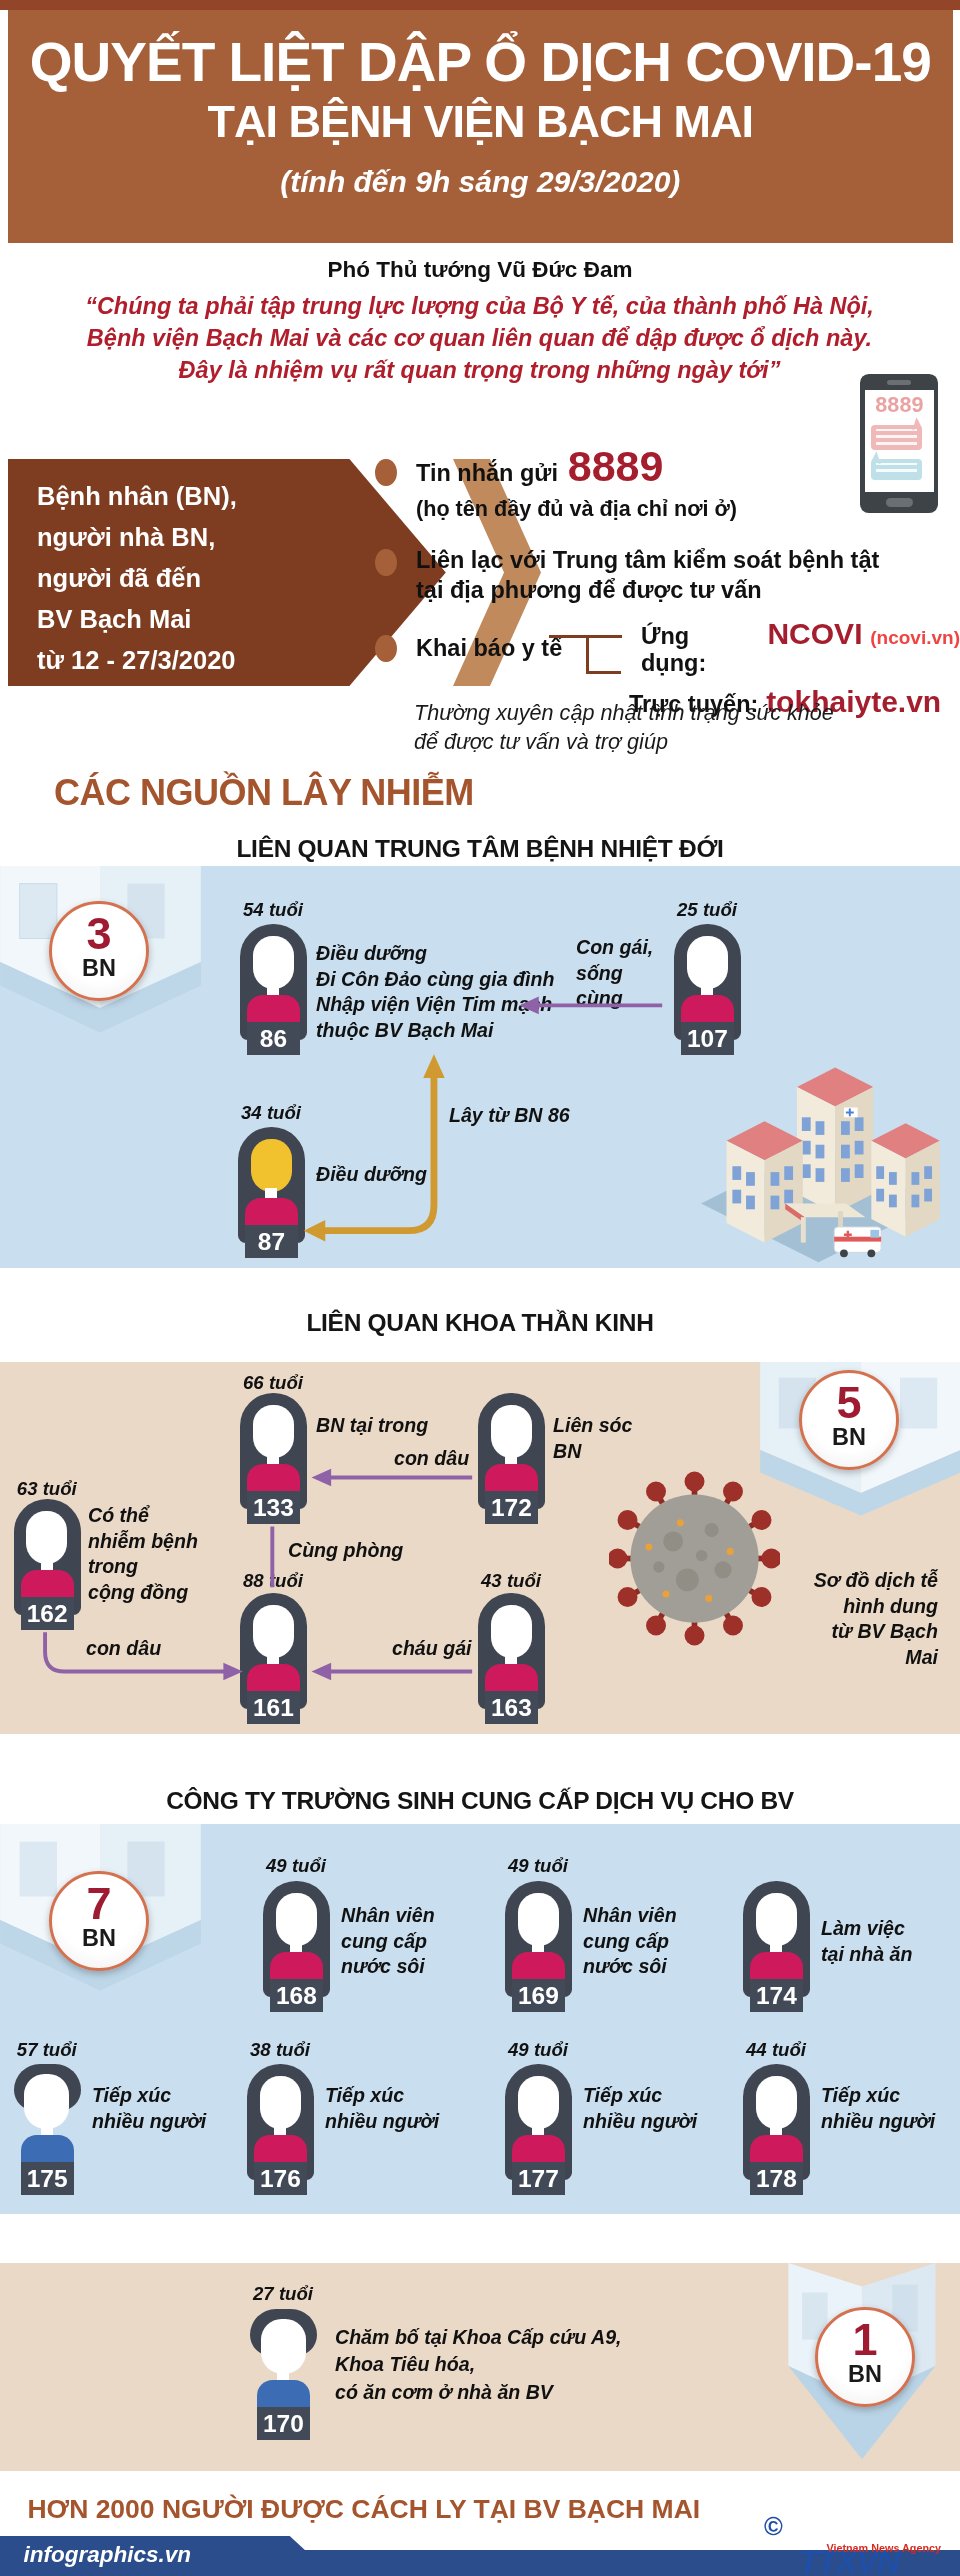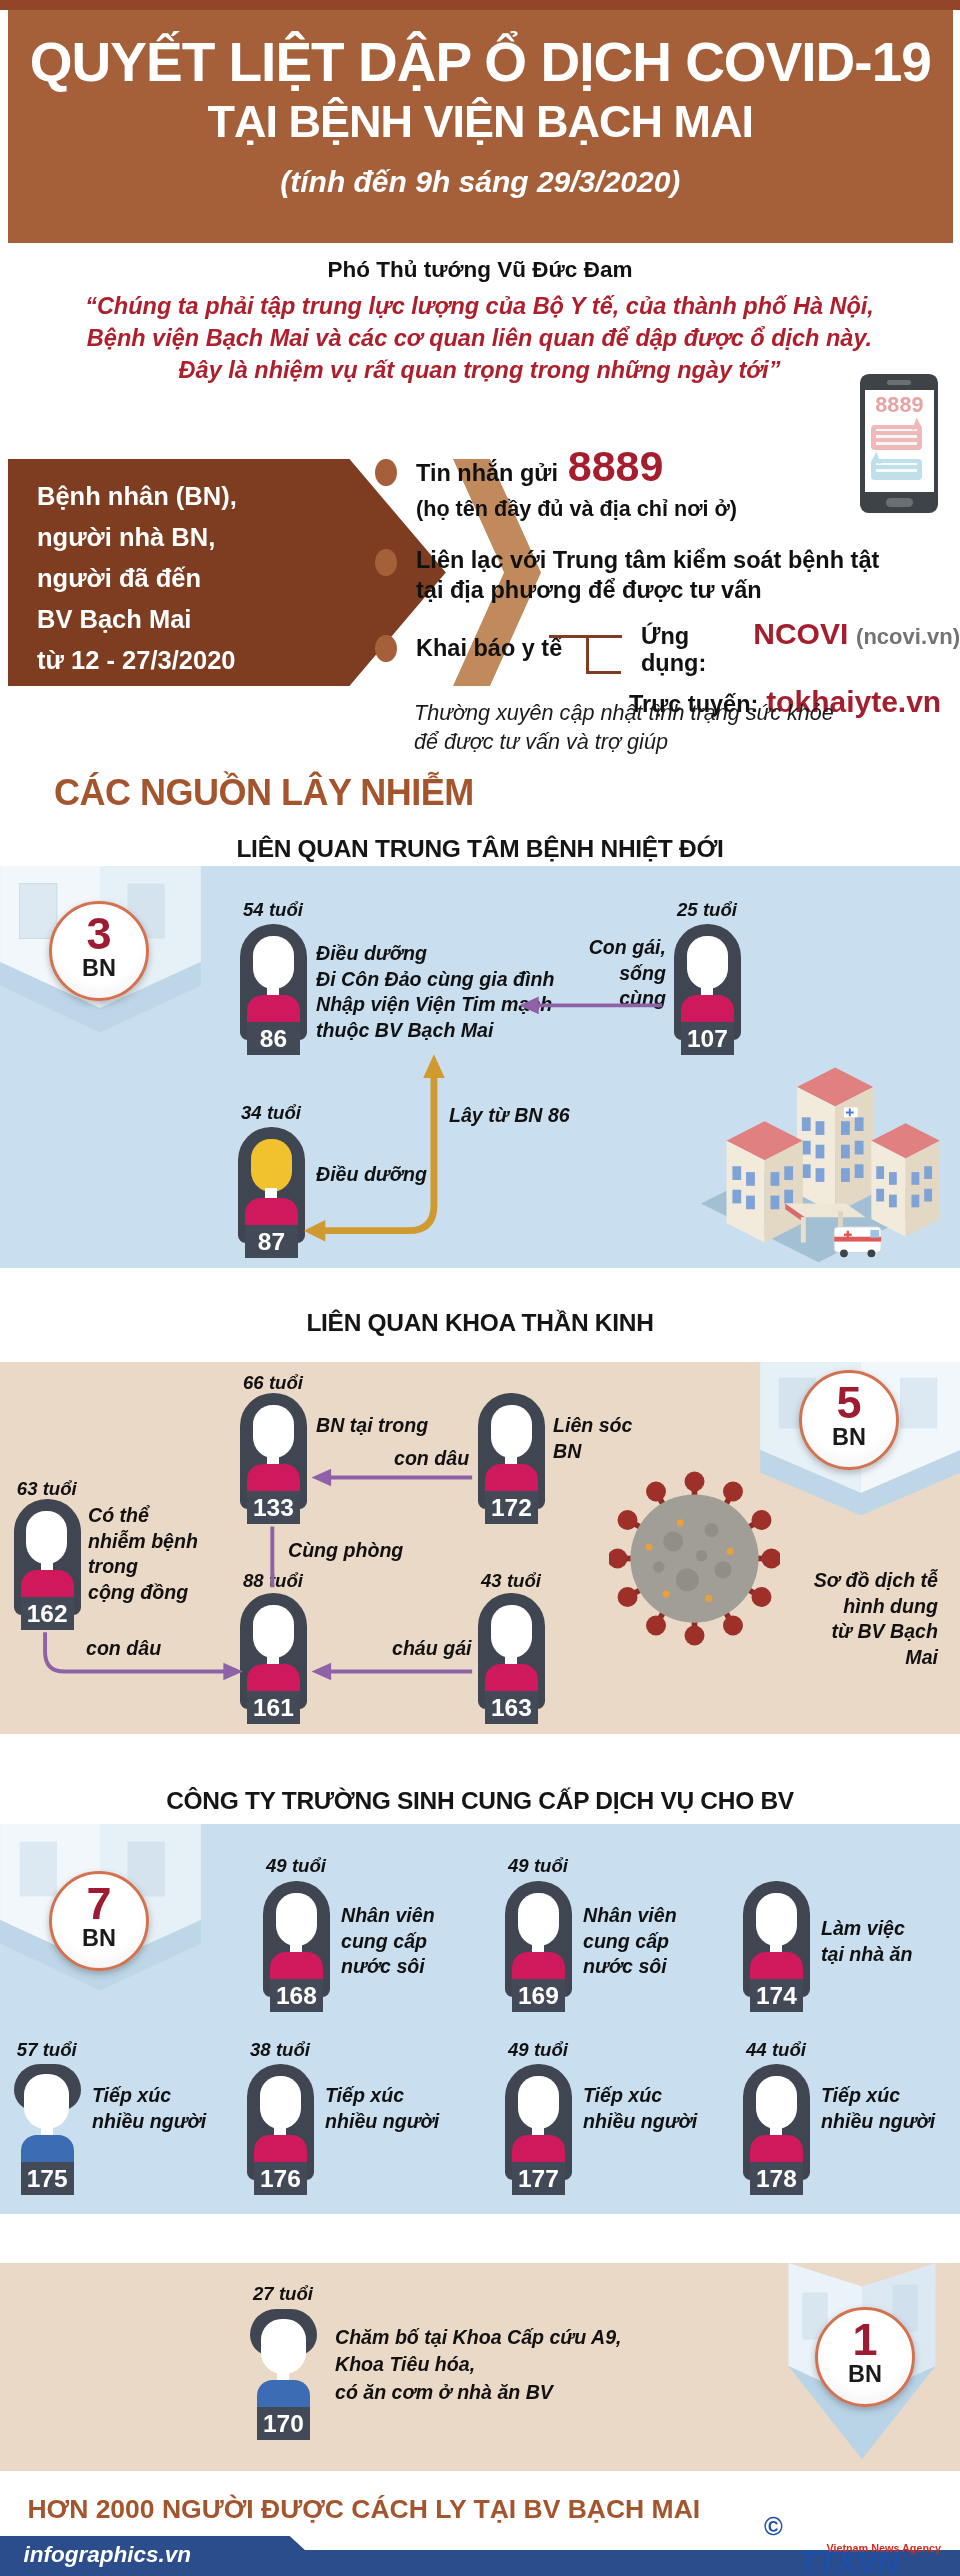--- a/index.html
+++ b/index.html
@@ -38,21 +38,21 @@
 
   
   .dot{width:21.6px;height:27.4px;border-radius:50%;background:#a5603a;}
   .b-label{font-weight:bold;font-size:23.5px;color:#111;}
   .b-big-red{font-weight:bold;font-size:43px;color:#a51e2d;line-height:39px;}
   .b-note{font-weight:bold;font-size:21.6px;color:#111;}
   .b-lines{font-weight:bold;font-size:23.5px;line-height:30px;color:#111;}
   .brk{background:#7e3d20;}
   .opt-label{font-weight:bold;font-size:23.5px;color:#111;}
   .opt-red{font-weight:bold;font-size:30px;color:#a51e2d;}
-  .opt-note{font-weight:bold;font-size:22px;color:#737373;}
+  .opt-note{font-weight:bold;font-size:19px;color:#ef4444;}
   .health-note{font-style:italic;font-size:21.6px;line-height:29px;color:#1a1a1a;}
 
   .sources-h{left:54px;top:772px;font-weight:bold;font-size:36px;color:#a5552d;letter-spacing:-0.5px;}
   .sec-title{width:960px;left:0;font-weight:bold;font-size:24.5px;color:#151515;text-align:center;letter-spacing:-0.3px;}
 
   .panel-blue{background:#c9deee;}
   .panel-beige{background:#ead9c7;}
 
   
   .badge{width:94px;height:94px;border-radius:50%;background:radial-gradient(circle at 50% 40%,#ffffff 55%,#ececec);border:3.9px solid #d4714e;box-shadow:0 2.9px 7.8px rgba(0,0,0,.25);text-align:center;}
@@ -188,21 +188,21 @@
 thuộc BV Bạch Mai</div>
 
   <div class="abs age" style="left:668px;top:899px;">25 tuổi</div>
   <div class="avatar" style="left:674px;top:924px;">
     <div class="hair"></div>
     <div class="face"></div>
     <div class="neck"></div>
     <div class="shirt"></div>
     <div class="plate">107</div>
   </div>
-  <div class="abs note pre" style="left:576px;top:935px;width:90px;text-align:right;font-style:italic;">Con gái,
+  <div class="abs note pre" style="left:576px;top:935px;width:90px;text-align:left;font-style:italic;">Con gái,
 sống cùng</div>
 
   <div class="abs age" style="left:232px;top:1102px;">34 tuổi</div>
   <div class="avatar masked" style="left:238px;top:1127px;">
     <div class="hair"></div>
     <div class="face"></div>
     <div class="neck"></div>
     <div class="shirt"></div>
     <div class="plate">87</div>
   </div>

